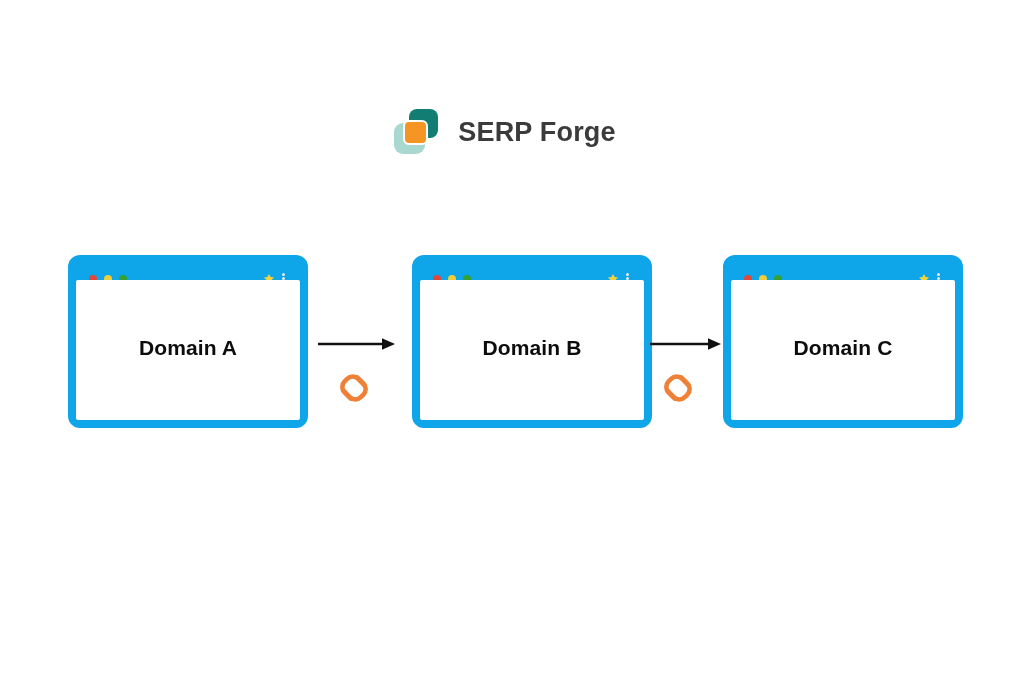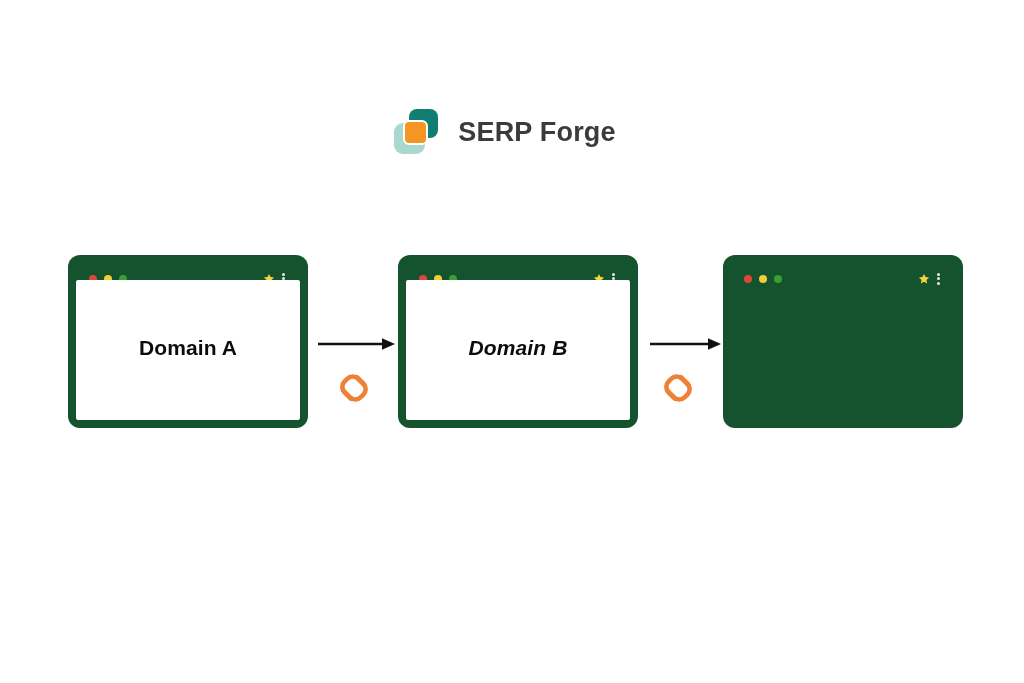--- a/index.html
+++ b/index.html
@@ -85,27 +85,27 @@
     width: 1024px;
     height: 683px;
   }
 
   
   .window {
     position: absolute;
     top: 255px;
     width: 240px;
     height: 173px;
-    background: #14532d;
+    background: #0ea5e9;
     border-radius: 12px;
     box-sizing: border-box;
     padding: 12px;
   }
   .window.win-a { left: 68px; }
-  .window.win-b { left: 398px; font-style: italic; }
+  .window.win-b { left: 412px; }
   .window.win-c { left: 723px; }
 
   .titlebar {
     position: relative;
     height: 23px;
     display: flex;
     align-items: center;
     padding: 0 11px 0 9px;
   }
   .dots {
@@ -301,18 +301,21 @@
           <svg class="star" viewBox="0 0 24 24" aria-hidden="true">
             <path fill="currentColor" d="M12 1.8l3.1 6.4 7 .9-5.1 4.9 1.3 7-6.3-3.4-6.3 3.4 1.3-7L1.9 9.1l7-.9z"></path>
           </svg>
           <span class="kebab">
             <i></i>
               <i></i>
               <i></i>
           </span>
         </div>
       </div>
+      <div class="viewport">
+        <span class="domain-label">Domain C</span>
+      </div>
     </div>
 
   </div>
 
 
 </div>
 
 </body></html>

